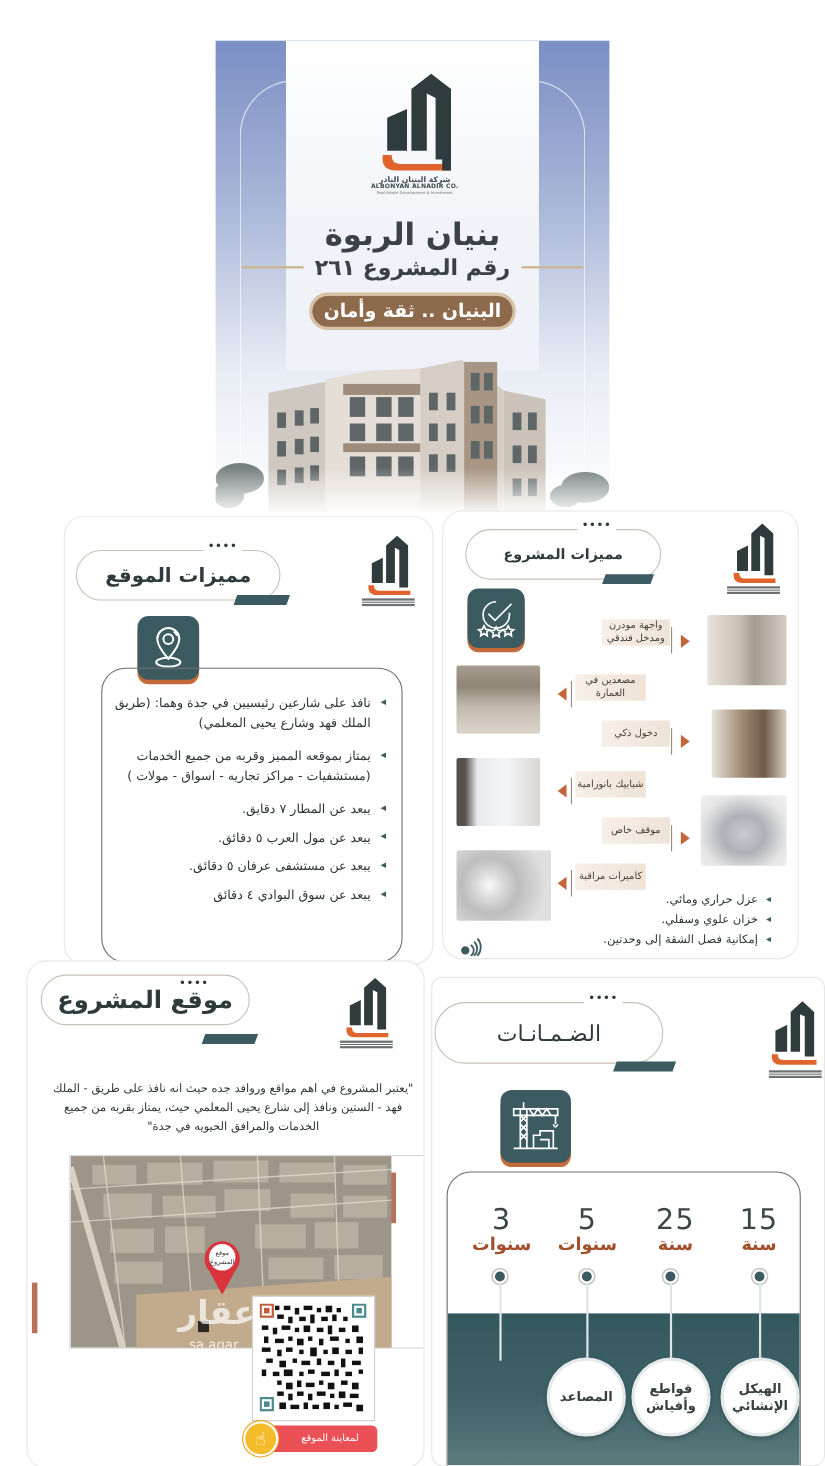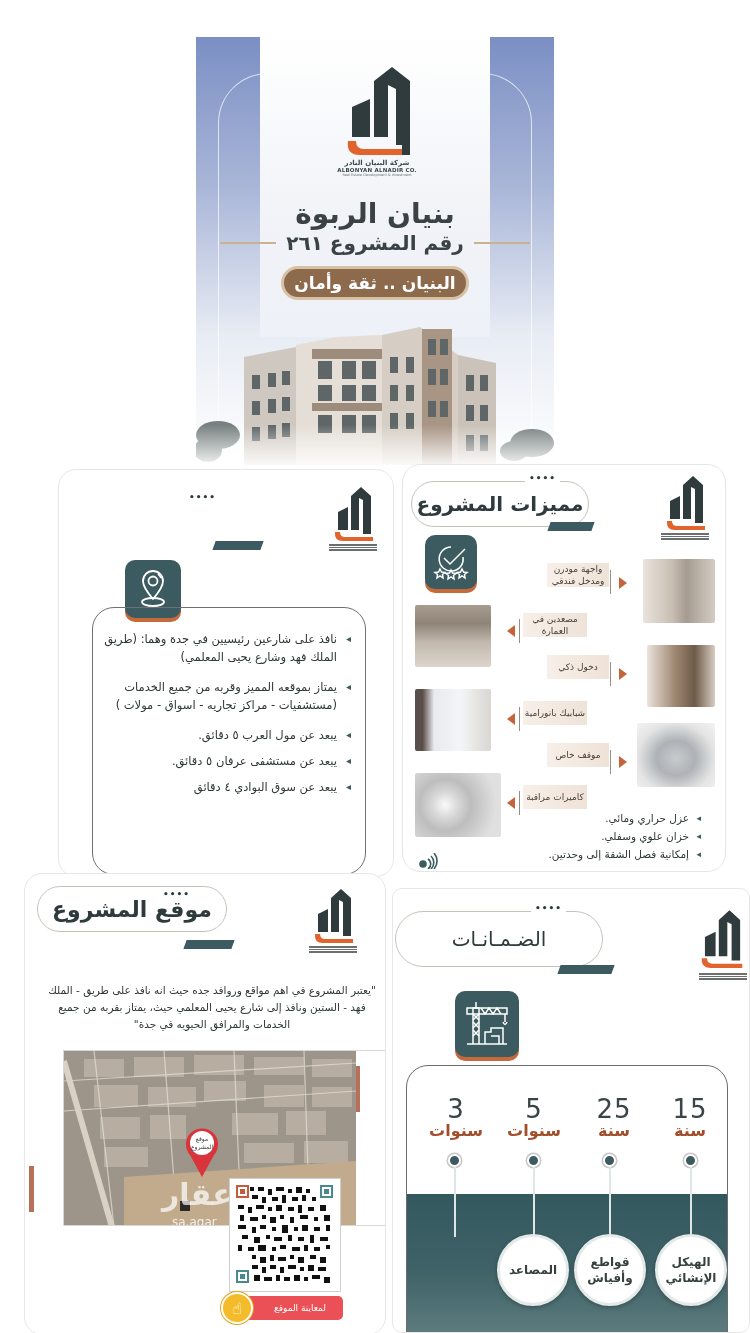--- a/index.html
+++ b/index.html
@@ -173,20 +173,23 @@
       <rect x="270" y="100" width="8" height="16"></rect>
         <rect x="284" y="100" width="8" height="16"></rect>
       <rect x="270" y="130" width="8" height="16"></rect>
         <rect x="284" y="130" width="8" height="16"></rect>
     </g>
     <rect x="0" y="120" width="358" height="40" fill="url(#bfade)"></rect>
   </svg>
 </div>
 
 <div class="card" style="left:58px; top:469px; width:336px; height:408px;">
+  <div class="title-pill ar" style="left:10px; top:30px; width:186px; font-size:18px;">
+    <span>مميزات الموقع</span>
+  </div>
   <div class="title-dots" style="left:126px; top:22px;">••••</div>
   <div class="title-bar" style="left:155px; top:71px; width:48px;"></div>
 
   <svg class="logo-sm" viewBox="0 0 42 60" style="left:274px; top:12px;">
     <polygon points="5,30 15,25 15,48 5,48" fill="#2f3b3d"></polygon>
     <polygon points="18,14 28,5 38,14 38,52 30,52 30,18 26,16 26,48 18,48" fill="#2f3b3d"></polygon>
     <path d="M2,50 Q1,59 10,59 L40,59 L40,55 L12,55 Q7,55 7,50 Z" fill="#e0642b"></path>
   </svg>
   <div class="logo-sm-caption" style="left:270px; top:74px;">
       <i></i>
@@ -200,29 +203,30 @@
       <circle cx="17" cy="12" r="4.5"></circle>
       <ellipse cx="17" cy="33" rx="11" ry="4"></ellipse>
       <path d="M22,5 A8,8 0 0 1 25,9"></path>
     </svg>
   </div>
 
   <div class="loc-box">
     <ul class="loc-list ar">
       <li>نافذ على شارعين رئيسيين في جدة وهما: (طريق الملك فهد وشارع يحيى المعلمي)</li>
       <li>يمتاز بموقعه المميز وقربه من جميع الخدمات (مستشفيات - مراكز تجاريه - اسواق - مولات )</li>
+      <li class="short">يبعد عن المطار ٧ دقايق.</li>
       <li class="short">يبعد عن مول العرب ٥ دقائق.</li>
       <li class="short">يبعد عن مستشفى عرفان ٥ دقائق.</li>
       <li class="short">يبعد عن سوق البوادي ٤ دقائق</li>
     </ul>
   </div>
 </div>
 
 <div class="card" style="left:402px; top:464px; width:324px; height:408px;">
-  <div class="title-pill ar" style="left:8px; top:16px; width:178px; font-size:20px;">
+  <div class="title-pill ar" style="left:20px; top:16px; width:178px; font-size:13px;">
     <span>مميزات المشروع</span>
   </div>
   <div class="title-dots" style="left:122px; top:8px;">••••</div>
   <div class="title-bar" style="left:146px; top:57px; width:44px;"></div>
 
   <svg class="logo-sm" viewBox="0 0 42 60" style="left:262px; top:6px;">
     <polygon points="5,30 15,25 15,48 5,48" fill="#2f3b3d"></polygon>
     <polygon points="18,14 28,5 38,14 38,52 30,52 30,18 26,16 26,48 18,48" fill="#2f3b3d"></polygon>
     <path d="M2,50 Q1,59 10,59 L40,59 L40,55 L12,55 Q7,55 7,50 Z" fill="#e0642b"></path>
   </svg>

